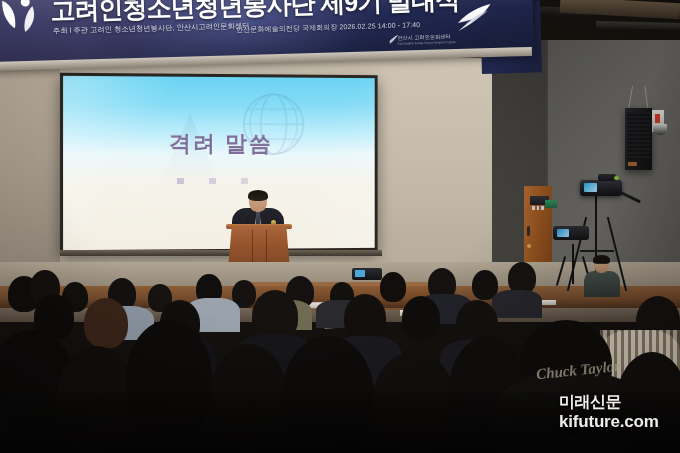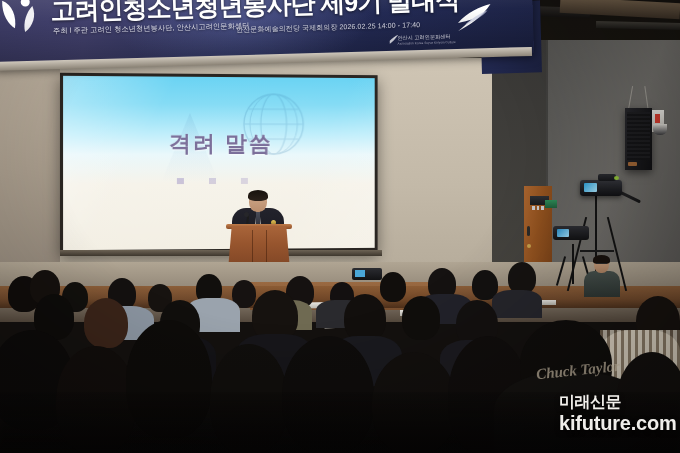--- a/index.html
+++ b/index.html
@@ -184,21 +184,21 @@
     background:radial-gradient(ellipse at 42% 34%,rgba(0,0,0,0) 40%,rgba(0,0,0,.34) 100%);}
   .bottom-dark{position:absolute;left:0;top:392px;width:680px;height:61px;
     background:linear-gradient(180deg,rgba(8,7,6,.25),rgba(5,4,4,.85));}
 
   
   .wm{position:absolute;left:487px;top:390px;width:186px;height:42px;}
   .wm-main{position:absolute;left:0;top:0;font-size:32px;font-weight:bold;color:#f2f0ec;
     letter-spacing:-1px;text-shadow:0 2px 5px rgba(0,0,0,.8);}
   .wm-kr{position:absolute;left:72px;top:2px;font-size:16px;font-weight:bold;color:#f2f0ec;
     letter-spacing:-.5px;text-shadow:0 2px 5px rgba(0,0,0,.8);}
-  .wm-url{position:absolute;left:72px;top:22px;font-size:20px;font-weight:bold;color:#efedea;
+  .wm-url{position:absolute;left:72px;top:22px;font-size:17px;font-weight:bold;color:#efedea;
     letter-spacing:-.2px;text-shadow:0 2px 5px rgba(0,0,0,.8);}
   .jacket-text{position:absolute;left:536px;top:362px;font-size:15px;color:#cdbfa8;
     font-family:"Liberation Serif",serif;font-style:italic;font-weight:bold;
     transform:rotate(-6deg);opacity:.72;white-space:nowrap;}
 </style>
 </head>
 <body>
 
 <div id="scene">
 

